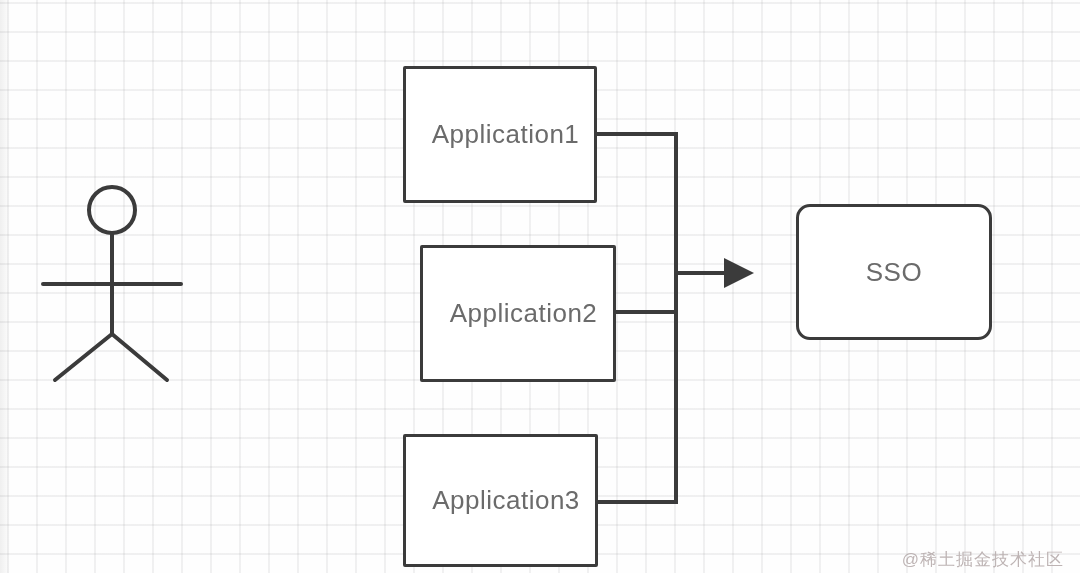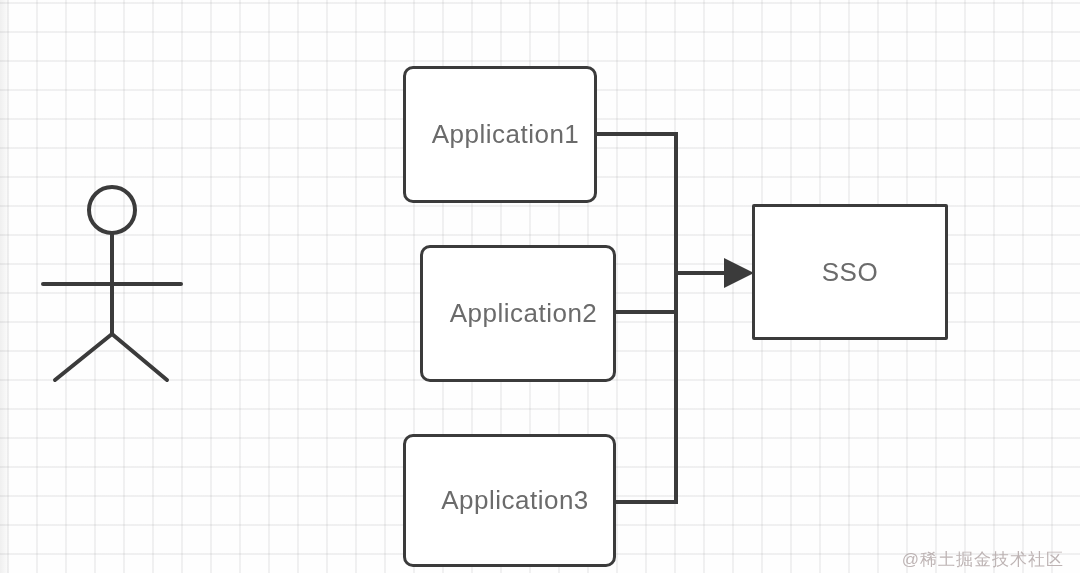--- a/index.html
+++ b/index.html
@@ -40,25 +40,26 @@
     background: #ffffff;
     border: 3px solid #3b3b3b;
     display: flex;
     align-items: center;
     justify-content: center;
     color: #6b6b6b;
     font-size: 26px;
     letter-spacing: 0.5px;
   }
   .node.app {
-    border-radius: 10px;
+    border-radius: 2px;
     padding-left: 11px;
   }
   .node.sso {
-    border-radius: 2px;
+    border-radius: 14px;
+    margin-left: 44px;
   }
   .watermark {
     position: absolute;
     right: 16px;
     bottom: 2px;
     font-size: 17px;
     color: #b3a8a8;
     opacity: 0.85;
     letter-spacing: 1px;
   }
@@ -91,21 +92,21 @@
   </svg>
 
   <div class="node app" style="left:403px; top:66px; width:194px; height:137px;">
     <span>Application1</span>
   </div>
 
   <div class="node app" style="left:420px; top:245px; width:196px; height:137px;">
     <span>Application2</span>
   </div>
 
-  <div class="node app" style="left:403px; top:434px; width:213px; height:133px;">
+  <div class="node app" style="left:403px; top:434px; width:195px; height:133px;">
     <span>Application3</span>
   </div>
 
   <div class="node sso" style="left:752px; top:204px; width:196px; height:136px;">
     <span>SSO</span>
   </div>
 
   <div class="watermark">@稀土掘金技术社区</div>
 
 </div>

